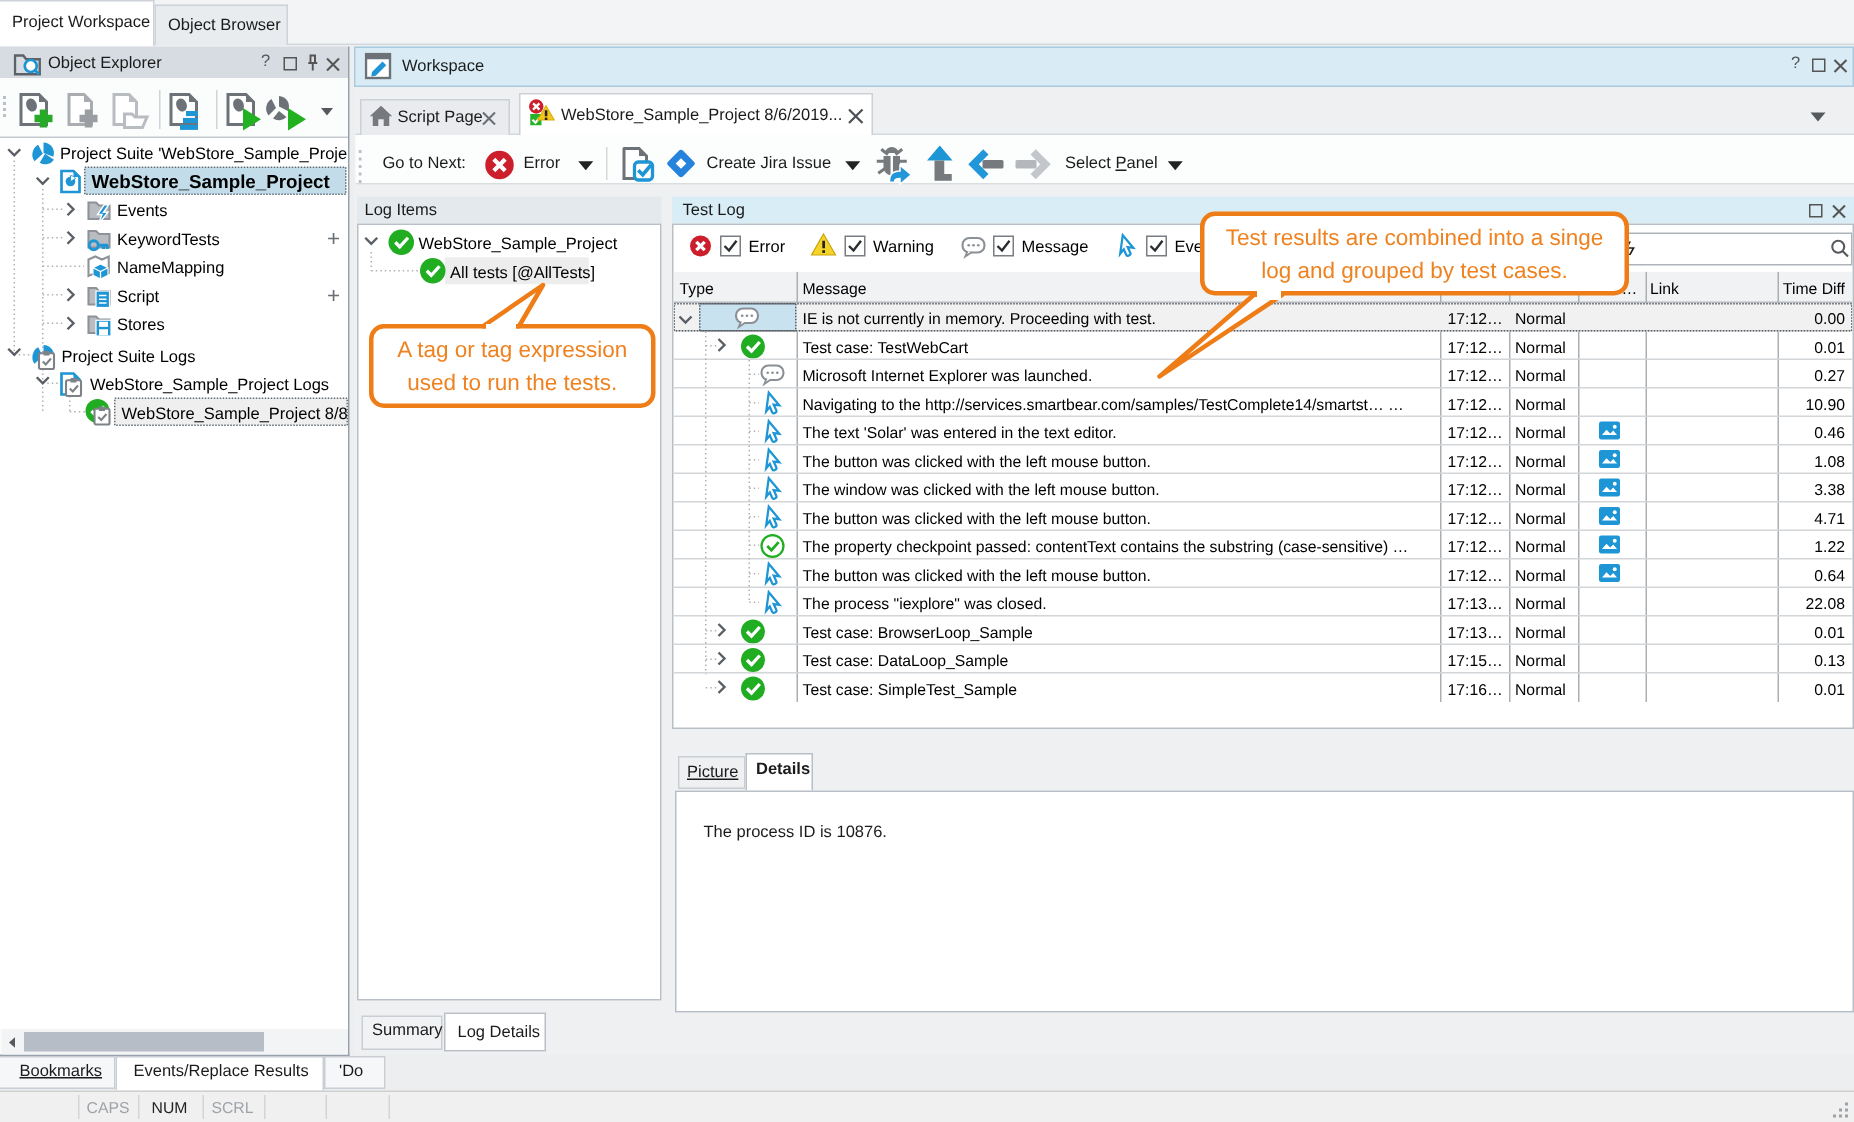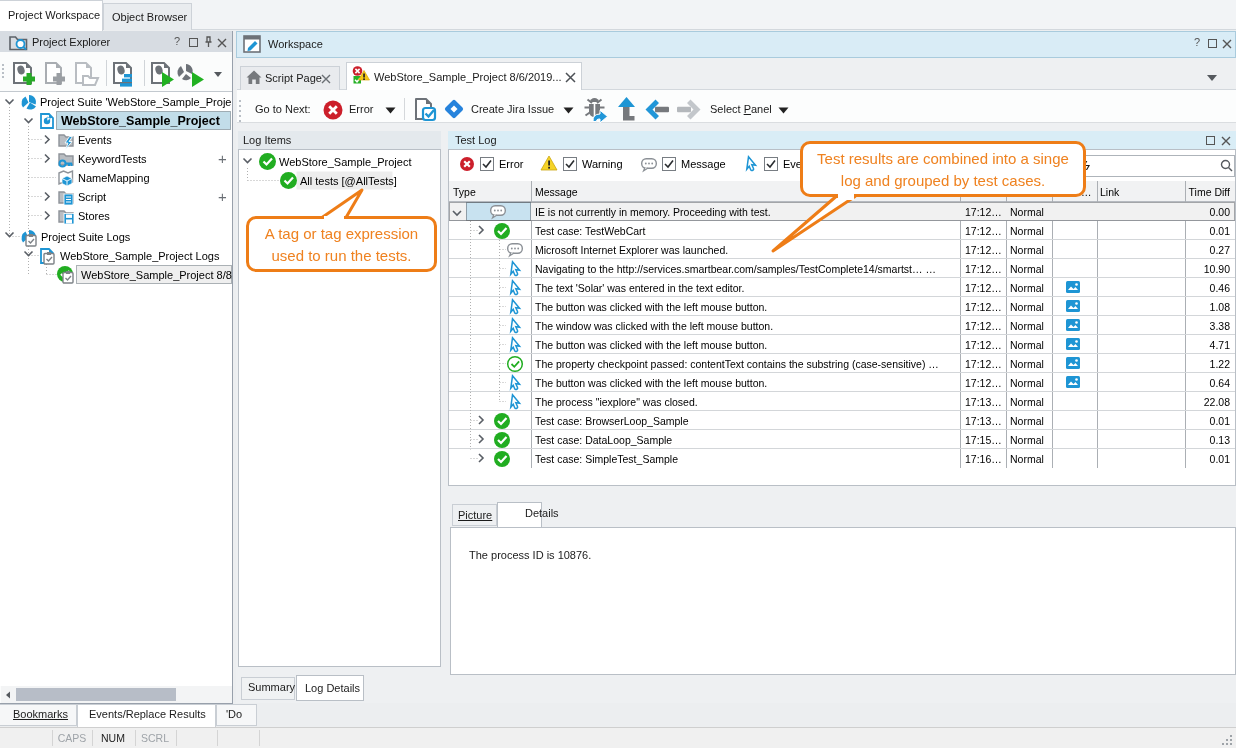--- a/index.html
+++ b/index.html
@@ -21,21 +21,21 @@
 
 <div class="abs" style="left:0;top:31px;width:233px;height:673px;background:#fbfcfc;border-right:1px solid #98a0ab;border-bottom:1px solid #98a0ab;"></div>
 <div class="abs hdr-gray" style="left:0;top:31px;width:232px;height:21px;"></div>
 <div class="abs" id="pe-icon" style="left:9px;top:34px;">
     <svg width="19" height="17">
       <path d="M1 3 h5.5 l2 2.5 h9 v10 h-16.5 z" fill="none" stroke="#5d6268" stroke-width="1.6"></path>
       <circle cx="11.5" cy="10" r="4" fill="#fff" stroke="#1e95d4" stroke-width="1.8"></circle>
       <line x1="14.5" y1="13" x2="17" y2="15.5" stroke="#1e95d4" stroke-width="2"></line>
     </svg>
   </div>
-<div class="abs txt" style="left:32px;top:36px;">Project Explorer</div>
+<div class="abs txt" style="left:32px;top:36px;">Object Explorer</div>
 <div class="abs txt" style="left:174px;top:35px;color:#555;">?</div>
 <div class="abs" style="left:189px;top:38px;width:9px;height:9px;border:1px solid #555;"></div>
 <div class="abs" id="pe-pin" style="left:203px;top:36px;">
     <svg width="11" height="12">
       <path d="M4 1 h3 v5 h-3 z M2.5 6 h6 M5.5 6 v5" stroke="#555" stroke-width="1.3" fill="none"></path>
     </svg>
   </div>
 <div class="abs" id="pe-x" style="left:217px;top:38px;">
     <svg width="10" height="10">
       <path d="M1 1 L9 9 M9 1 L1 9" stroke="#555" stroke-width="1.4"></path>
@@ -657,21 +657,21 @@
         <line x1="50.5" y1="182.5" x2="57" y2="182.5"></line>
         <line x1="50.5" y1="201.5" x2="57" y2="201.5"></line>
         <line x1="50.5" y1="220.5" x2="57" y2="220.5"></line>
       </g>
     </svg>
   </div>
 
 <div class="abs" style="left:452px;top:504px;width:45px;height:22px;background:#eef0f2;border:1px solid #c9ced4;"></div>
 <div class="abs txt" style="left:458px;top:509px;text-decoration:underline;">Picture</div>
 <div class="abs" style="left:497px;top:502px;width:45px;height:25px;background:#fff;border:1px solid #b9bfc6;border-bottom:none;"></div>
-<div class="abs txt" style="left:525px;top:507px;">Details</div>
+<div class="abs txt" style="left:504px;top:507px;font-weight:bold;">Details</div>
 <div class="abs" style="left:450px;top:527px;width:786px;height:148px;background:#fff;border:1px solid #b9bfc6;"></div>
 <div class="abs txt" style="left:469px;top:549px;">The process ID is 10876.</div>
 
 <div class="abs" style="left:241px;top:677px;width:54px;height:23px;background:#f0f2f3;border:1px solid #c9ced4;"></div>
 <div class="abs txt" style="left:248px;top:681px;">Summary</div>
 <div class="abs" style="left:296px;top:675px;width:68px;height:26px;background:#fff;border:1px solid #b9bfc6;"></div>
 <div class="abs txt" style="left:305px;top:682px;">Log Details</div>
 
 <div class="abs" style="left:0;top:704px;width:1236px;height:23px;background:#eceef0;"></div>
 <div class="abs" style="left:0;top:704px;width:77px;height:22px;background:#f6f7f8;border:1px solid #c9ced4;border-left:none;"></div>

